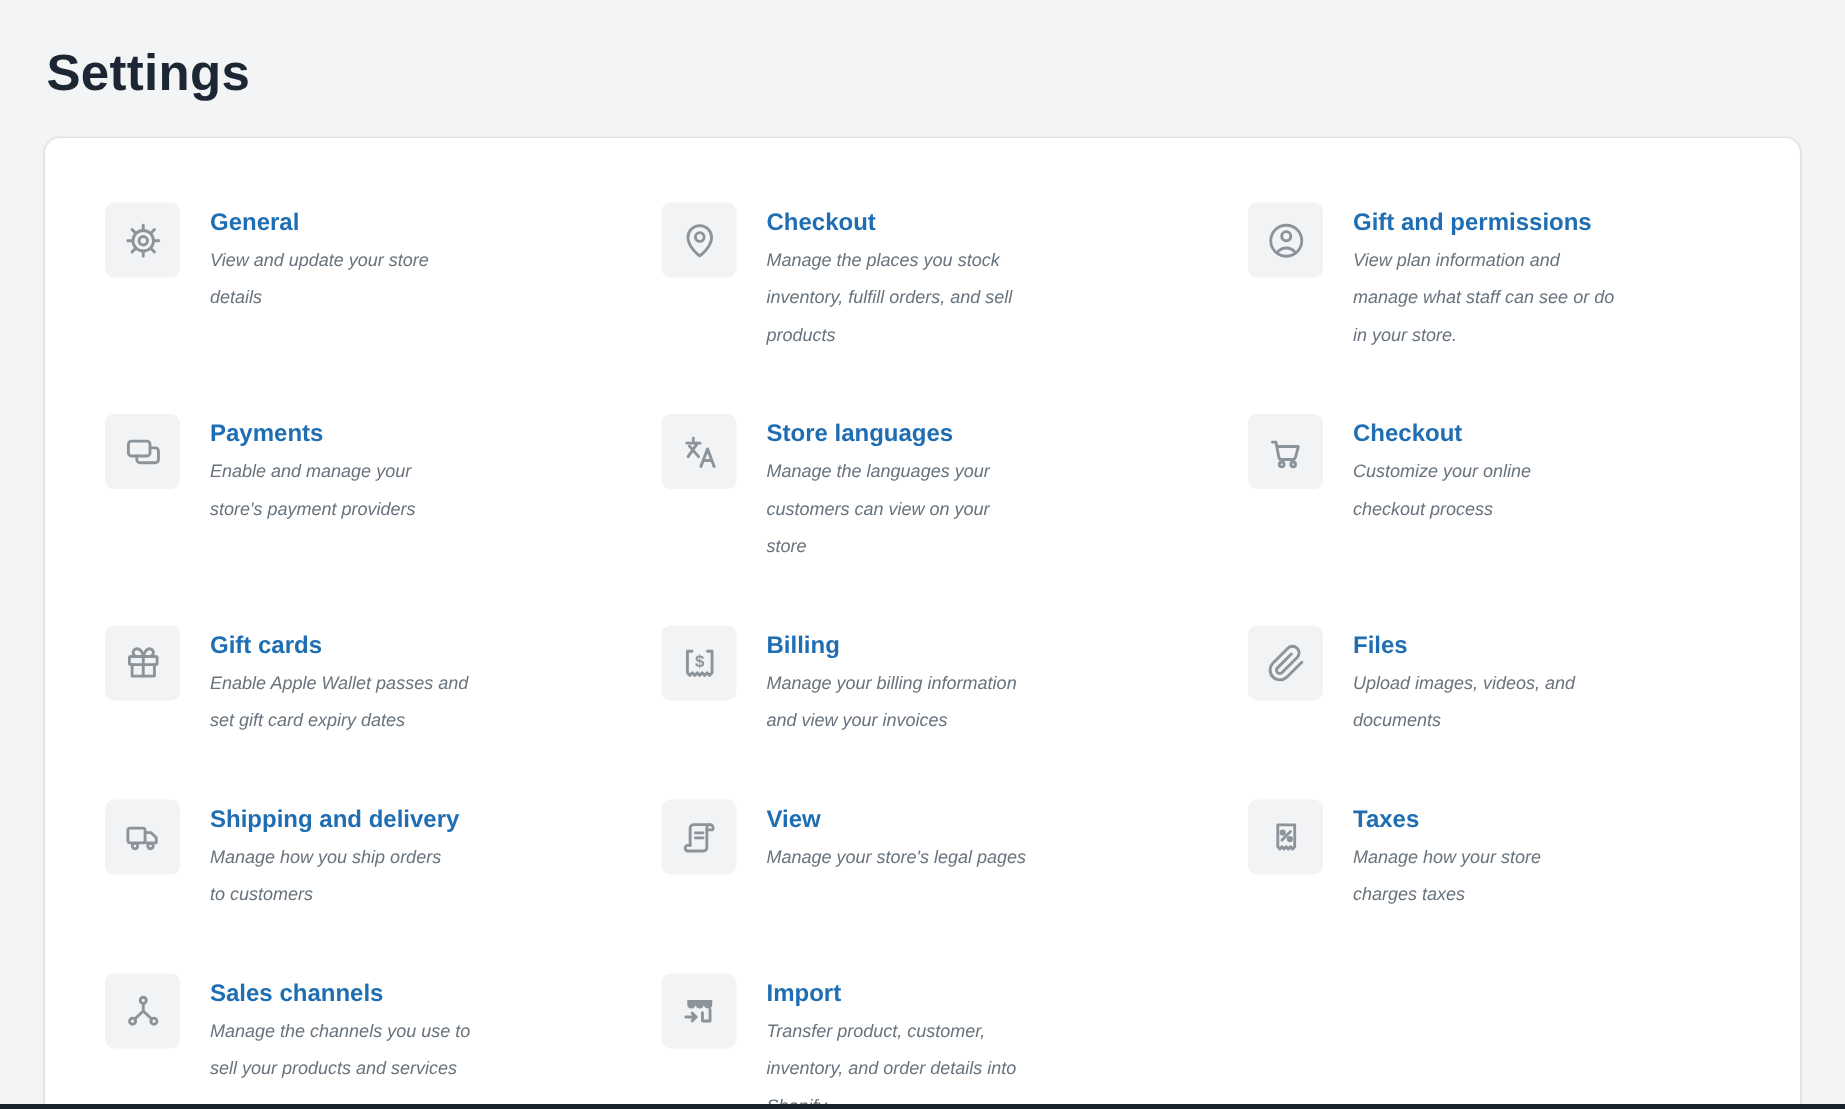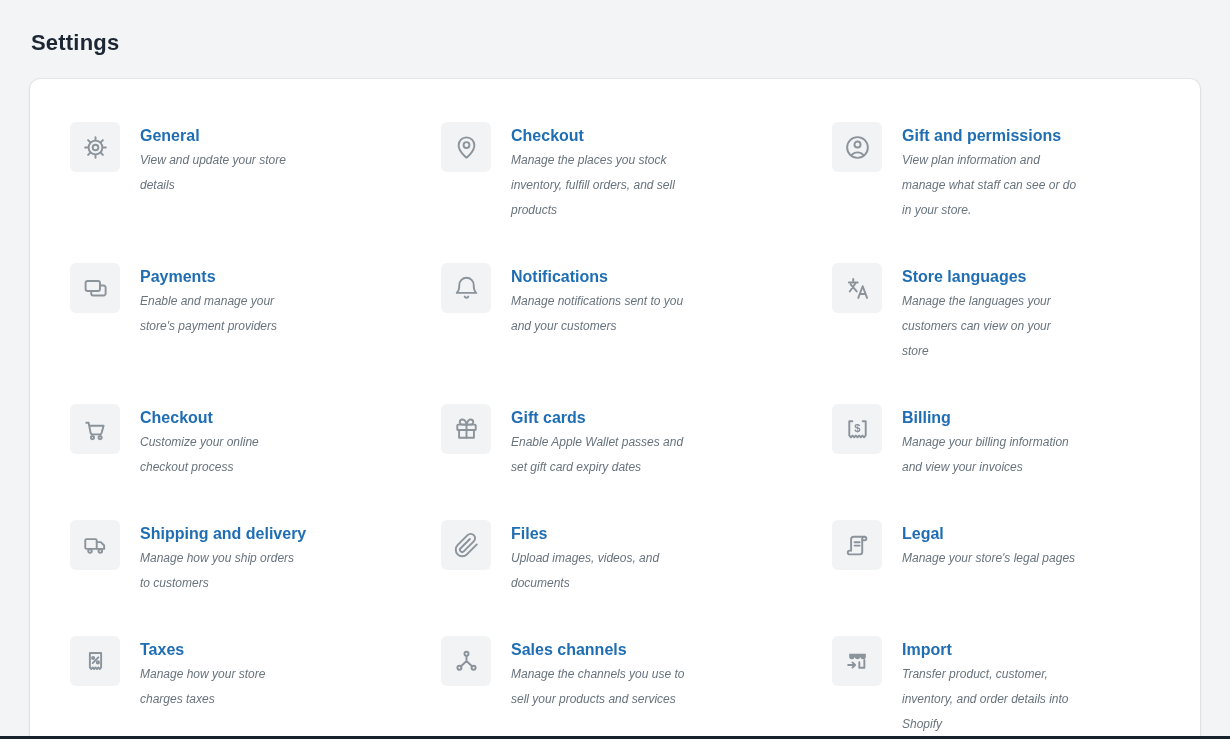--- a/index.html
+++ b/index.html
@@ -4,21 +4,21 @@
 <style>
   * { margin:0; padding:0; box-sizing:border-box; }
   html,body { width:1230px; height:739px; overflow:hidden; }
   body {
     background:#f3f4f6;
     font-family:"Liberation Sans", sans-serif;
     position:relative;
   }
   .page-title {
     padding:30px 0 0 31px;
-    font-size:22px;
+    font-size:34px;
     font-weight:600;
     color:#1c2733;
     letter-spacing:.2px;
   }
   .card {
     margin:23px 30px 0;
     background:#ffffff;
     border-radius:10px;
     box-shadow:0 0 0 1px rgba(63,63,68,.05), 0 1px 3px rgba(63,63,68,.15);
     padding:43px 40px 60px;
@@ -128,33 +128,20 @@
             <path d="M8.2 14.2v2.2a1.8 1.8 0 0 0 1.8 1.8h9.2a1.8 1.8 0 0 0 1.8-1.8v-5.2a1.8 1.8 0 0 0-1.8-1.8H16"></path>
           </svg>
         </span>
     <span class="item-text">
       <a class="item-title" href="#">Payments</a>
       <span class="item-desc">Enable and manage your
 store's payment providers</span>
     </span>
   </div>
 
-  <div class="setting-item">
-    <span class="icon-tile">
-          <svg viewBox="0 0 24 24">
-            <path d="M18.4 8.9a6.4 6.4 0 0 0-12.8 0c0 5-2.3 7-2.3 7h17.4s-2.3-2-2.3-7"></path>
-            <path d="M10.4 19.2a1.75 1.75 0 0 0 3.2 0"></path>
-          </svg>
-        </span>
-    <span class="item-text">
-      <a class="item-title" href="#">Notifications</a>
-      <span class="item-desc">Manage notifications sent to you
-and your customers</span>
-    </span>
-  </div>
 
   <div class="setting-item">
     <span class="icon-tile">
           <svg viewBox="0 0 24 24">
             <path d="M4.3 6.6h7.9M8.2 3.6v1.6M10.7 6.6L5.1 14.6M5.9 8.4l5.4 6.2M12.7 20.4l3.9-10.4 3.9 10.4M14 16.9h5.2"></path>
           </svg>
         </span>
     <span class="item-text">
       <a class="item-title" href="#">Store languages</a>
       <span class="item-desc">Manage the languages your
@@ -203,57 +190,57 @@
     <span class="item-text">
       <a class="item-title" href="#">Billing</a>
       <span class="item-desc">Manage your billing information
 and view your invoices</span>
     </span>
   </div>
 
   <div class="setting-item">
     <span class="icon-tile">
           <svg viewBox="0 0 24 24">
+            <path d="M21.2 11.05l-8.9 8.9a5.85 5.85 0 0 1-8.27-8.27l8.9-8.9a3.9 3.9 0 0 1 5.52 5.52l-8.91 8.9a1.95 1.95 0 0 1-2.76-2.76l8.23-8.22"></path>
+          </svg>
+        </span>
+    <span class="item-text">
+      <a class="item-title" href="#">Files</a>
+      <span class="item-desc">Upload images, videos, and
+documents</span>
+    </span>
+  </div>
+
+  <div class="setting-item">
+    <span class="icon-tile">
+          <svg viewBox="0 0 24 24">
             <rect x="2.9" y="6.3" width="10.2" height="8.7" rx="1.3"></rect>
             <path d="M13.1 9h3.6l3 3v3h-6.6"></path>
             <circle cx="7.1" cy="16.9" r="1.6"></circle>
             <circle cx="16.3" cy="16.9" r="1.6"></circle>
           </svg>
         </span>
     <span class="item-text">
       <a class="item-title" href="#">Shipping and delivery</a>
       <span class="item-desc">Manage how you ship orders
 to customers</span>
     </span>
   </div>
 
   <div class="setting-item">
     <span class="icon-tile">
           <svg viewBox="0 0 24 24">
-            <path d="M21.2 11.05l-8.9 8.9a5.85 5.85 0 0 1-8.27-8.27l8.9-8.9a3.9 3.9 0 0 1 5.52 5.52l-8.91 8.9a1.95 1.95 0 0 1-2.76-2.76l8.23-8.22"></path>
-          </svg>
-        </span>
-    <span class="item-text">
-      <a class="item-title" href="#">Files</a>
-      <span class="item-desc">Upload images, videos, and
-documents</span>
-    </span>
-  </div>
-
-  <div class="setting-item">
-    <span class="icon-tile">
-          <svg viewBox="0 0 24 24">
             <path d="M16.2 7.3V6.1a1.85 1.85 0 0 1 3.7 0v.2a1 1 0 0 1-1 1h-2.7"></path>
             <path d="M18.1 4.25H8.4a2.1 2.1 0 0 0-2.1 2.1v10.2"></path>
             <path d="M6.3 16.55H5a1.65 1.65 0 0 0 0 3.3h9.2a2.1 2.1 0 0 0 2-2.1V7.3"></path>
             <path d="M9.4 9.1h4.5M9.4 12.1h4.5"></path>
           </svg>
         </span>
     <span class="item-text">
-      <a class="item-title" href="#">Legal</a>
+      <a class="item-title" href="#">View</a>
       <span class="item-desc">Manage your store's legal pages</span>
     </span>
   </div>
 
   <div class="setting-item">
     <span class="icon-tile">
           <svg viewBox="0 0 24 24">
             <path d="M7 4.4h10v12.9l-1.25 1.4-1.25-1.4-1.25 1.4-1.25-1.4-1.25 1.4-1.25-1.4-1.25 1.4-1.25-1.4z"></path>
             <path d="M14.5 8.3l-5 5.1"></path>
             <circle cx="9.9" cy="8.9" r="1"></circle>

